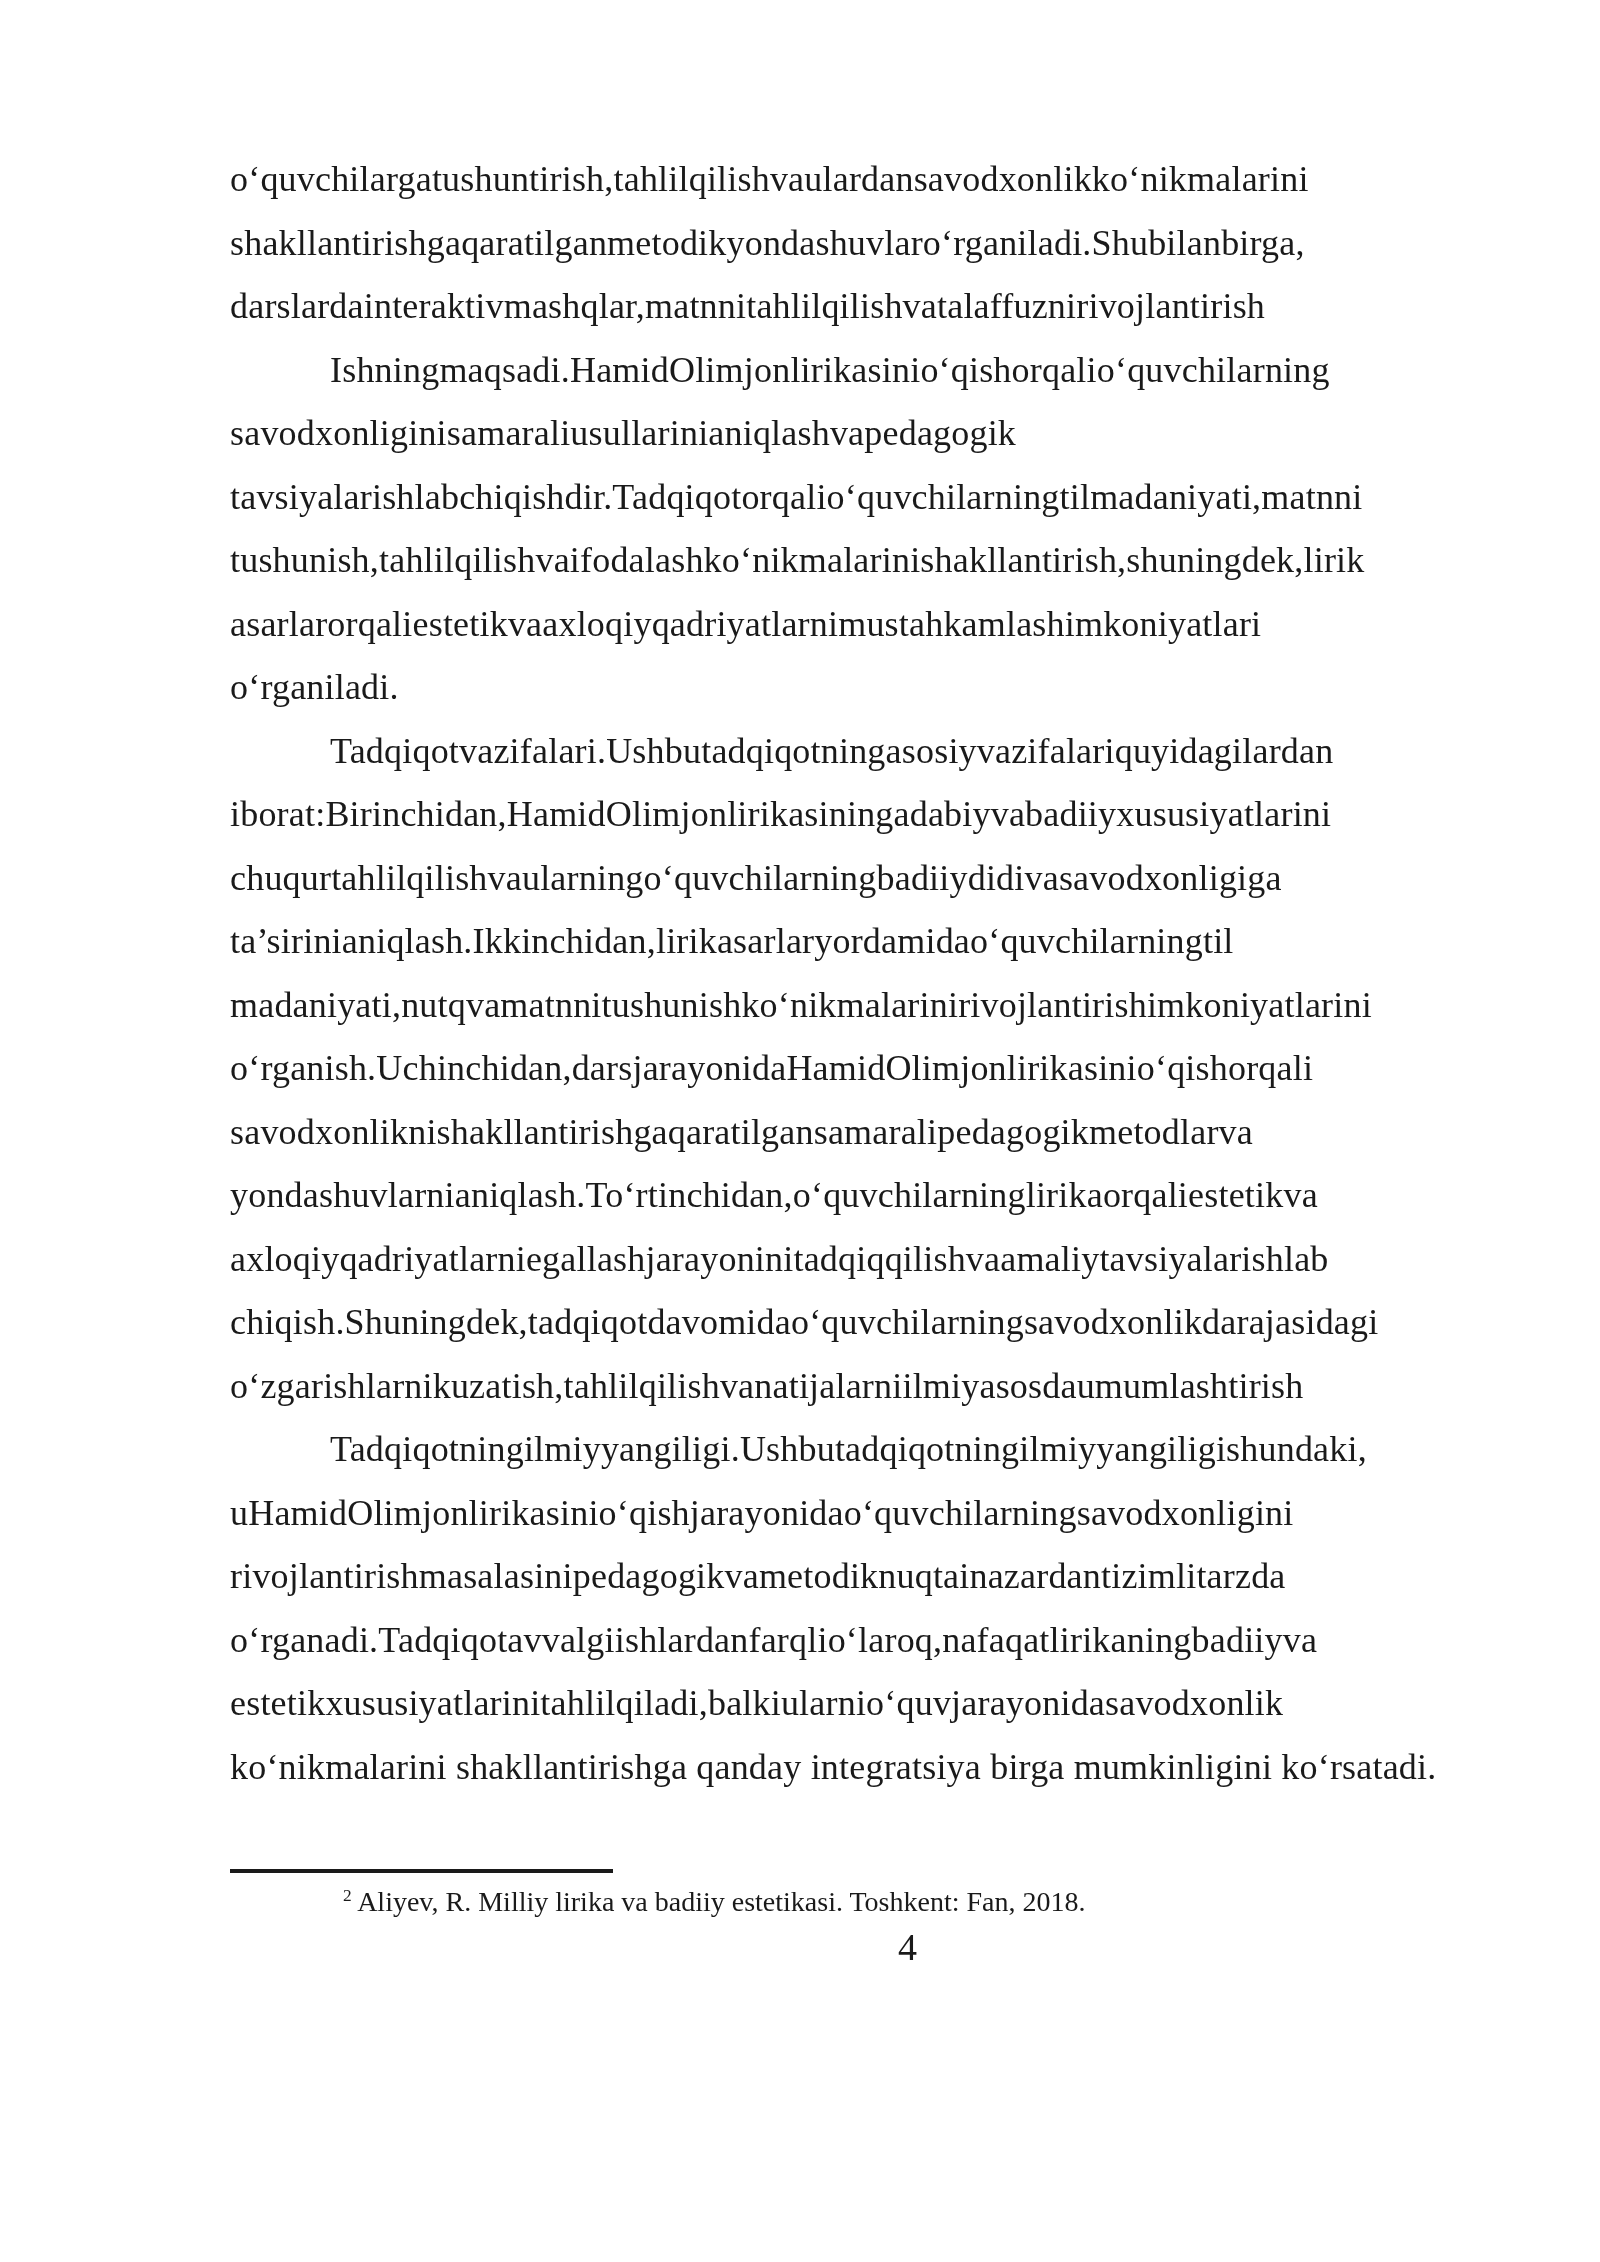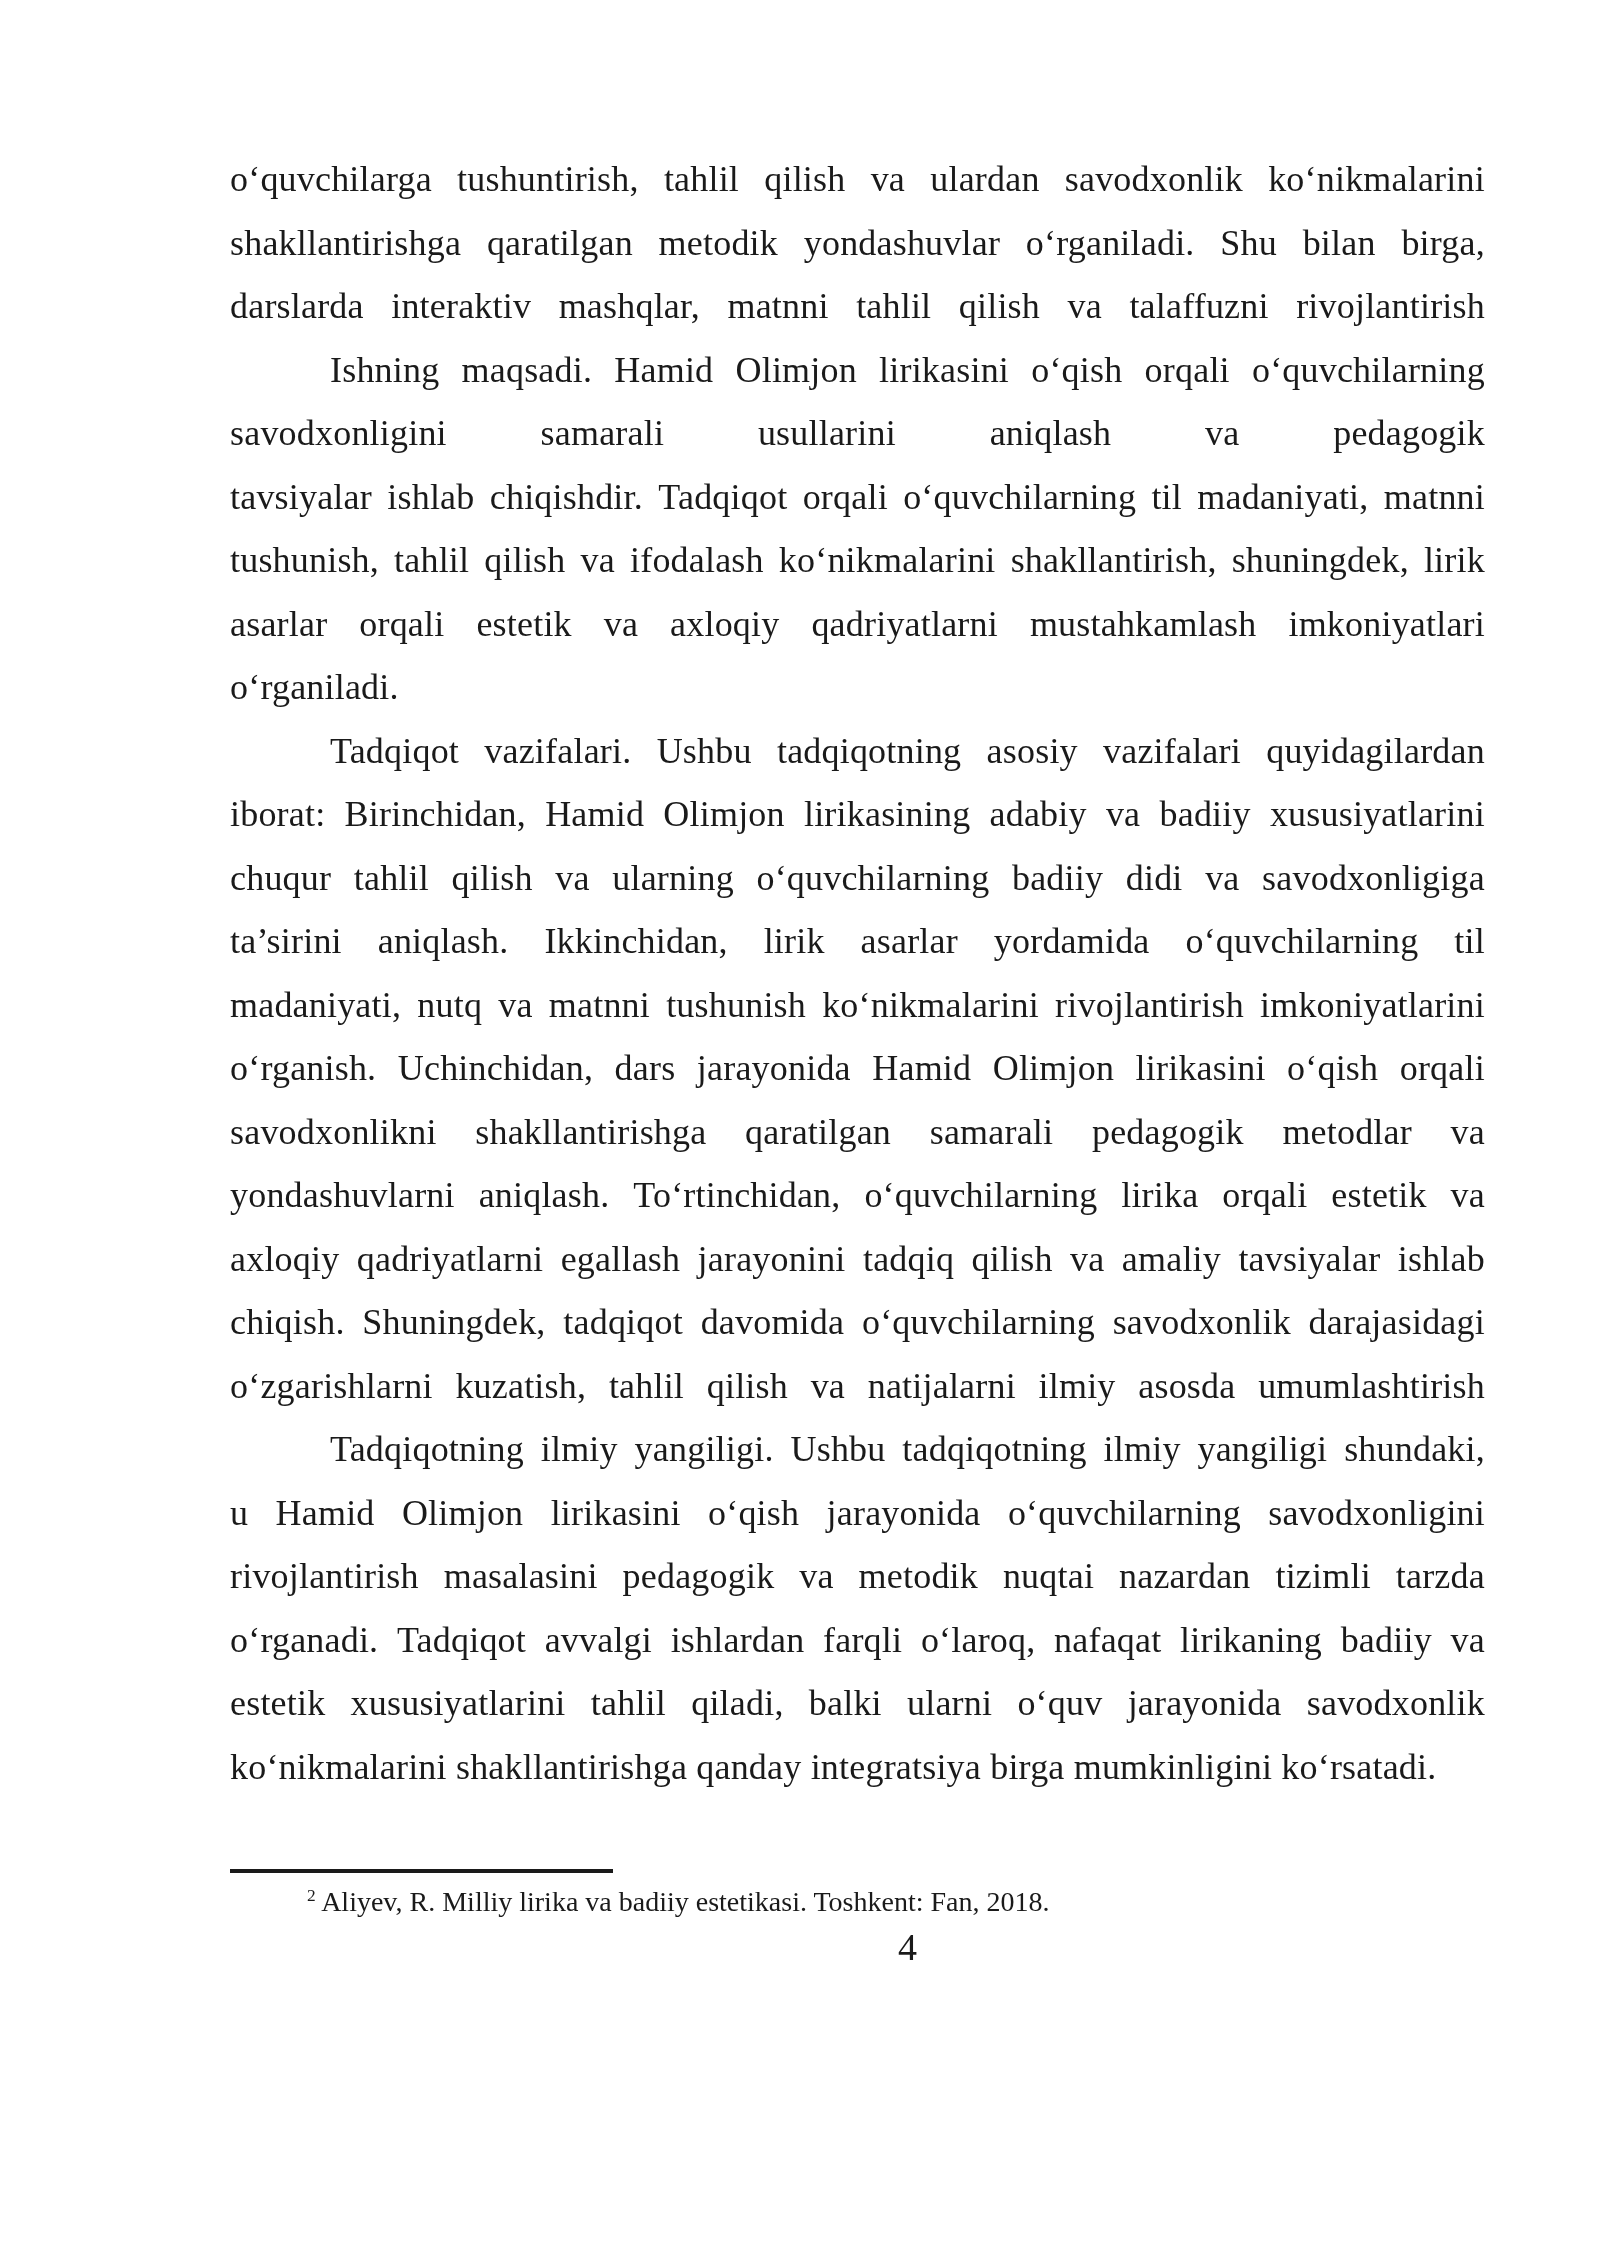--- a/index.html
+++ b/index.html
@@ -20,37 +20,36 @@
   }
   .paragraph { }
   .line {
     height: 63.5px;
     line-height: 63.5px;
     font-size: 36px;
     letter-spacing: 0.2px;
   }
   .just {
     display: flex;
-    justify-content: space-between;
   }
   .indent { padding-left: 100px; }
   .last { white-space: nowrap; }
   .b { font-weight: normal; }
   .sup {
     font-size: 0.62em;
     vertical-align: super;
     line-height: 0;
   }
   .fn-sep {
     margin-top: 70px;
     width: 383px;
     border-top: 4px solid #1a1a1a;
   }
   .footnote {
-    margin-left: 77px;
+    margin-left: 113px;
     margin-top: 8px;
   }
   .fn-line {
     font-size: 28px;
     line-height: 42px;
     white-space: nowrap;
   }
   .page-num {
     margin-top: 2px;
     font-size: 38px;

